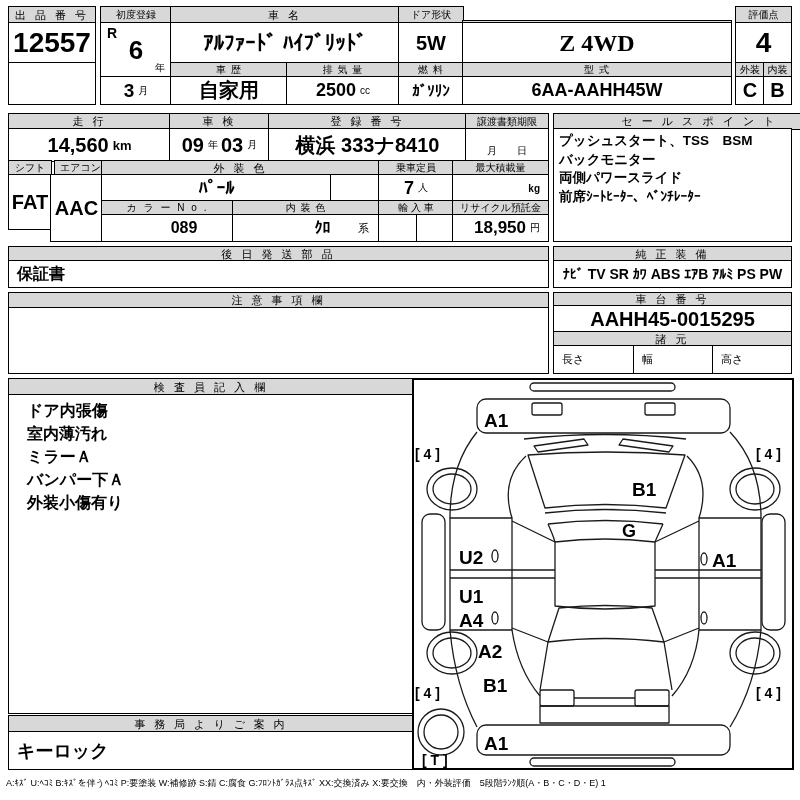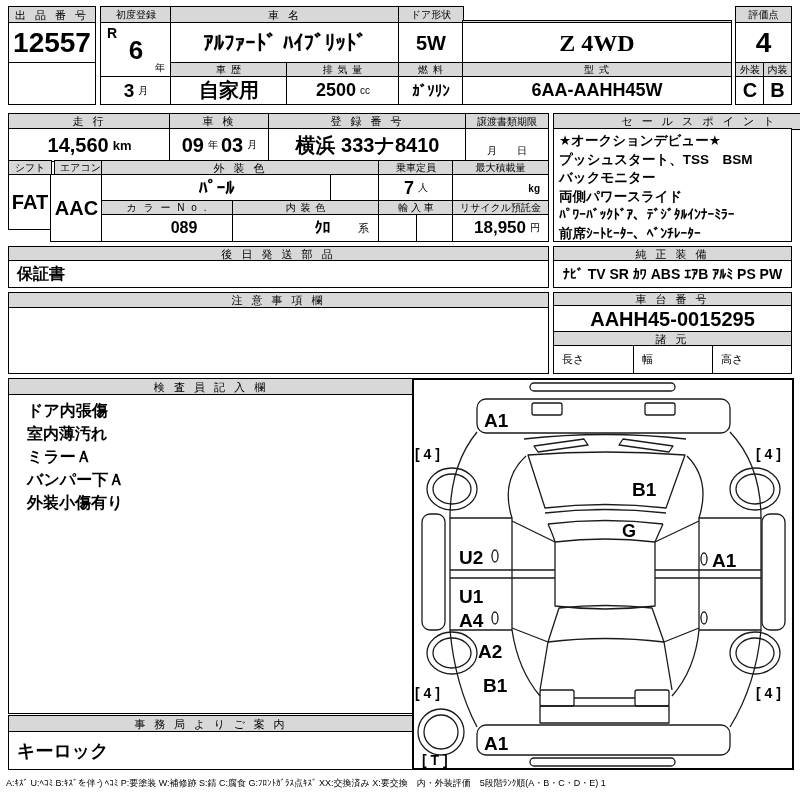--- a/index.html
+++ b/index.html
@@ -127,25 +127,23 @@
 <div class="abs cell" style="left:378px;top:214px;width:40px;height:28px;"></div>
 <div class="abs cell" style="left:416px;top:214px;width:38px;height:28px;"></div>
 <div class="abs hdr tight" style="left:452px;top:200px;width:97px;height:16px;">リサイクル預託金</div>
 <div class="abs cell right" style="left:452px;top:214px;width:97px;height:28px;">
   <span style="font-size:17px;">18,950</span>
   <span class="unit">円</span>
 </div>
 
 <div class="abs hdr" style="left:553px;top:113px;width:285px;height:17px;padding-left:8px;">セ ー ル ス ポ イ ン ト</div>
 <div class="abs cell salesbody" style="left:553px;top:128px;width:239px;height:114px;font-weight:normal;">
-  <div>★オークションデビュー★</div>
   <div>プッシュスタート、TSS　BSM</div>
   <div>バックモニター</div>
   <div>両側パワースライド</div>
-  <div>ﾊﾟﾜｰﾊﾞｯｸﾄﾞｱ、ﾃﾞｼﾞﾀﾙｲﾝﾅｰﾐﾗｰ</div>
   <div>前席ｼｰﾄﾋｰﾀｰ、ﾍﾞﾝﾁﾚｰﾀｰ</div>
 </div>
 
 <div class="abs hdr" style="left:8px;top:246px;width:541px;height:16px;">後 日 発 送 部 品</div>
 <div class="abs cell left big16" style="left:8px;top:260px;width:541px;height:28px;">保証書</div>
 <div class="abs hdr" style="left:553px;top:246px;width:239px;height:16px;">純 正 装 備</div>
 <div class="abs cell t14" style="left:553px;top:260px;width:239px;height:28px;">ﾅﾋﾞ TV SR ｶﾜ ABS ｴｱB ｱﾙﾐ PS PW</div>
 
 <div class="abs hdr" style="left:8px;top:292px;width:541px;height:17px;">注 意 事 項 欄</div>
 <div class="abs cell left" style="left:8px;top:307px;width:541px;height:67px;"></div>

